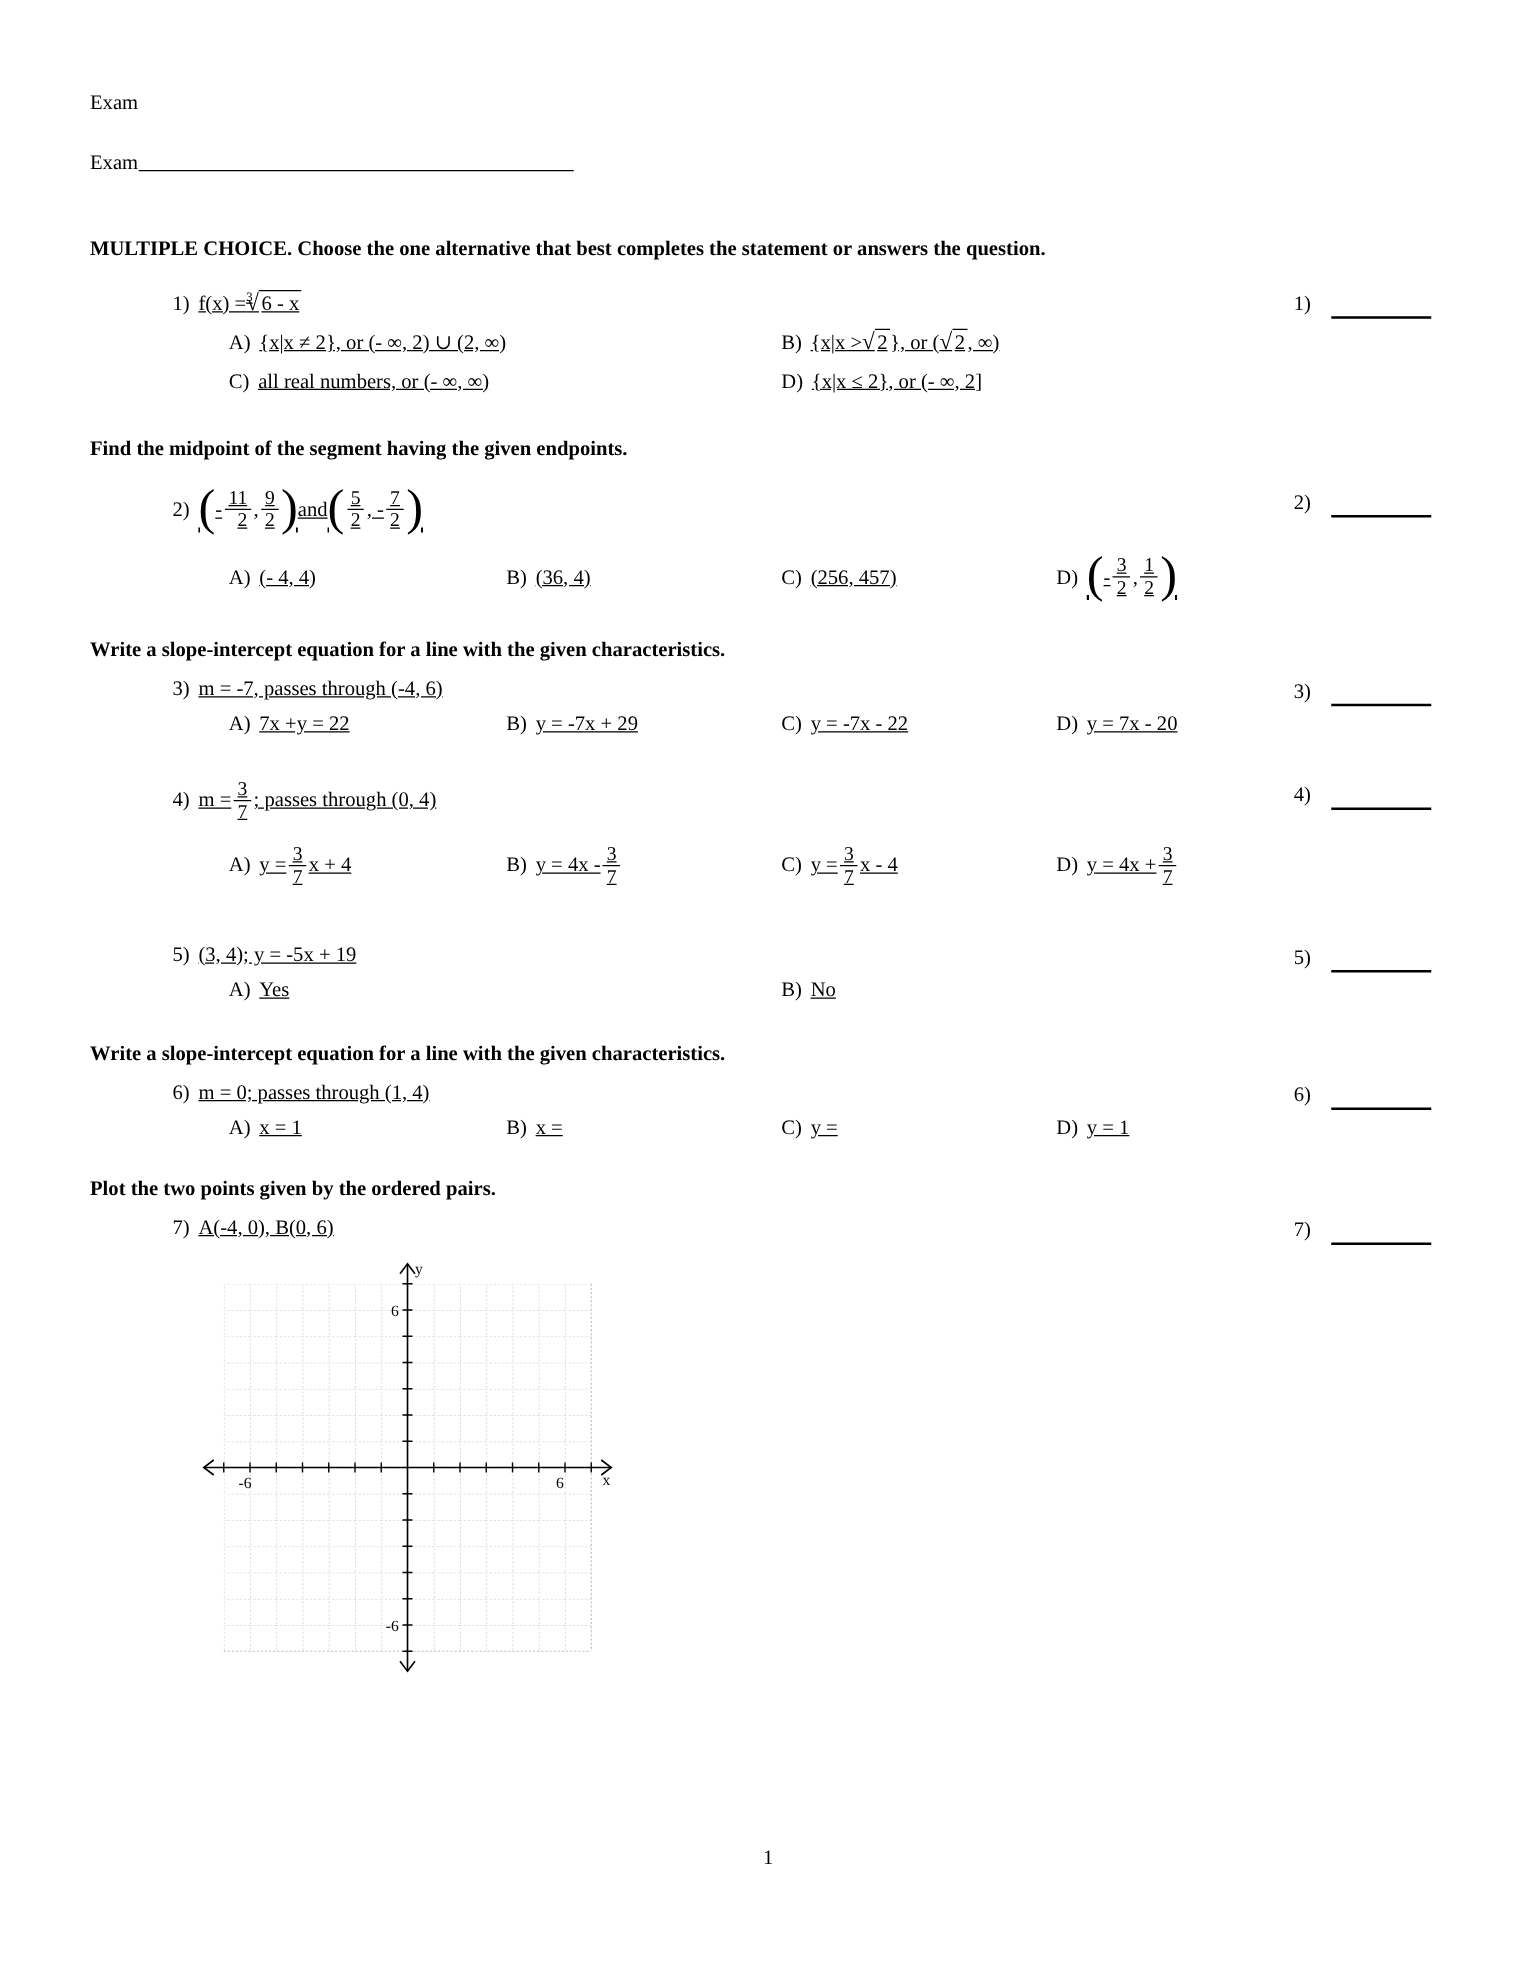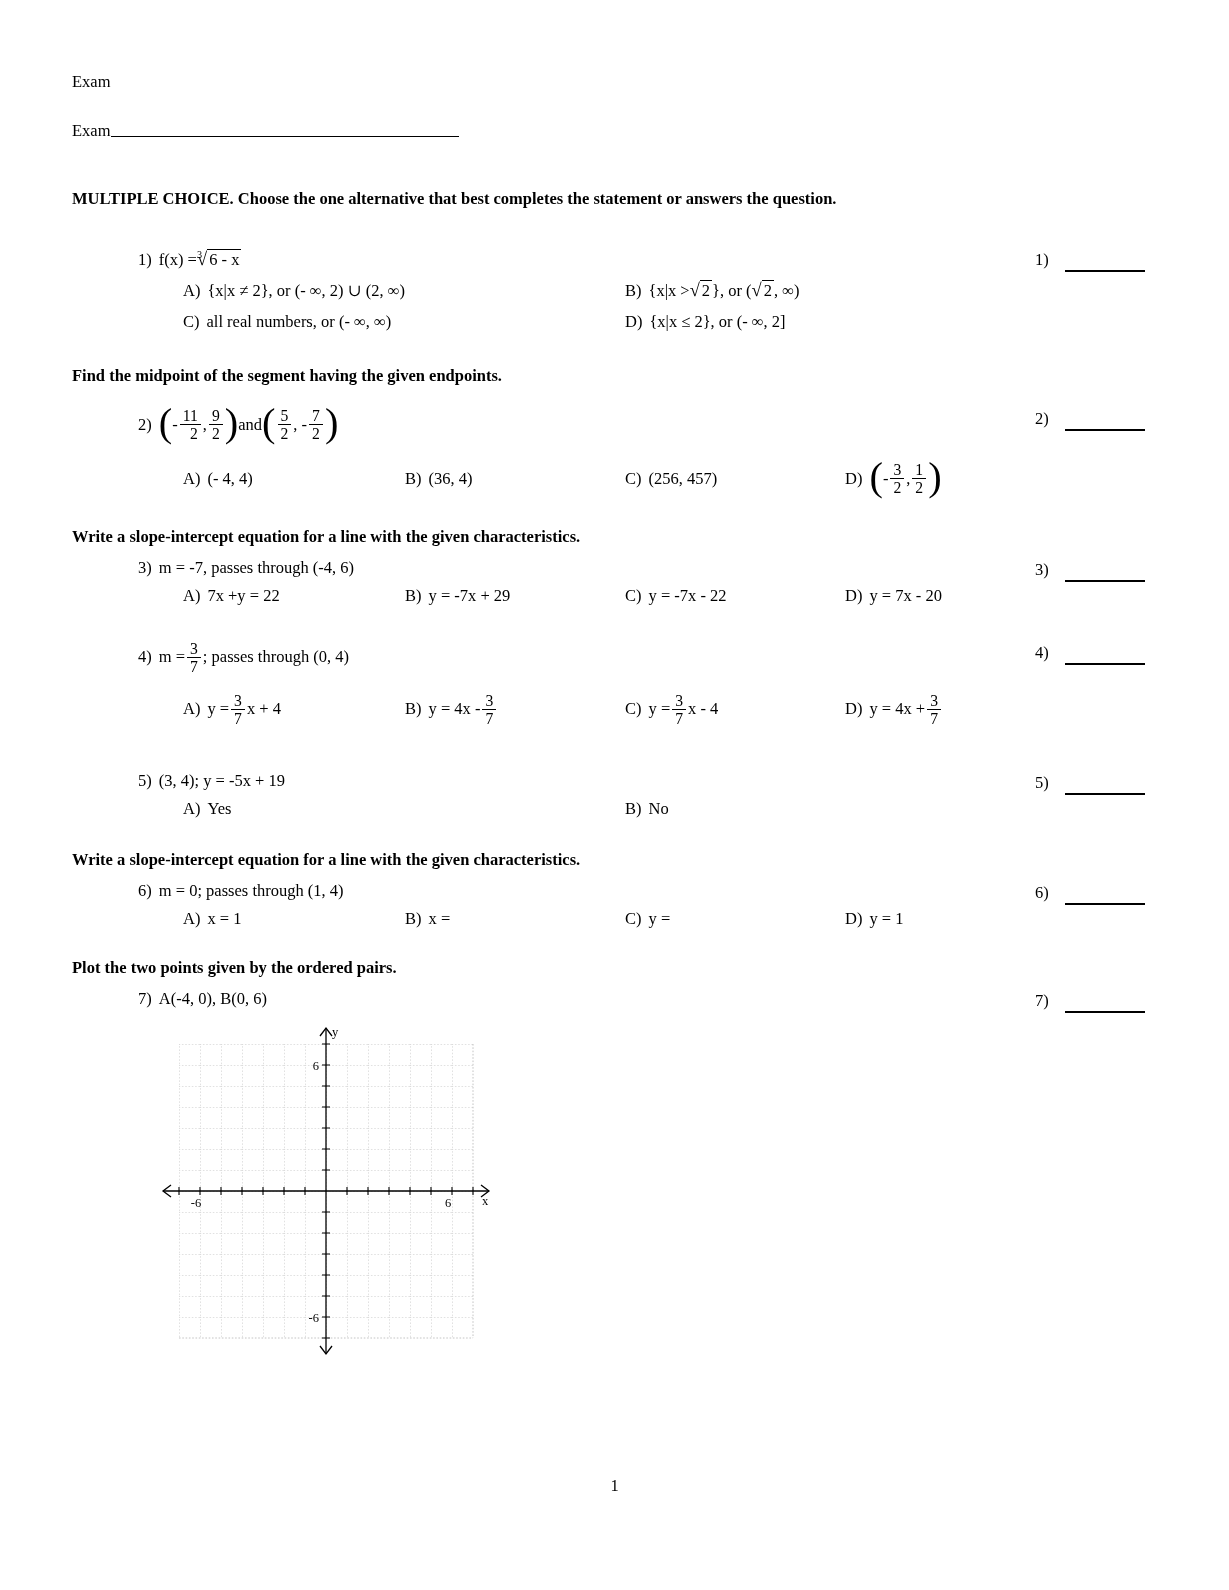--- a/index.html
+++ b/index.html
@@ -14,21 +14,21 @@
     line-height:1.25;
     padding:72px 40px 0 72px;
     overflow:hidden;
   }
   .exam-label { margin-bottom:26px; }
   .name-row { margin-bottom:48px; }
   .name-line {
     display:inline-block; width:348px; height:1em;
     border-bottom:1.4px solid #000; transform:translateY(2px);
   }
-  .instructions { font-weight:bold; margin-bottom:39px; }
+  .instructions { font-weight:bold; margin-bottom:22px; }
   .directive { font-weight:bold; margin-bottom:10px; }
 
   .qblock { position:relative; }
   .qb1 { margin-bottom:34px; }
   .qb2 { margin-bottom:30px; }
   .qb3 { margin-bottom:28px; }
   .qb4 { margin-bottom:40px; }
   .qb5 { margin-bottom:30px; }
   .qb6 { margin-bottom:28px; }
 
@@ -45,21 +45,21 @@
 
   .ans { position:absolute; left:963px; top:2px; display:flex; align-items:baseline; white-space:nowrap; }
   .qb2 .ans { top:12px; }
   .qb4 .ans { top:8px; }
   .ansline {
     display:inline-block; width:80px; height:1px;
     border-bottom:2.2px solid #000; margin-left:16px; transform:translateY(7px);
   }
 
   
-  .math { display:inline-flex; align-items:center; flex-wrap:wrap; }
+  .math { display:inline-flex; align-items:center; flex-wrap:wrap;text-decoration:underline; }
   .mfrac { display:inline-flex; flex-direction:column; text-align:right;
            vertical-align:middle; font-size:0.95em; line-height:1.12; margin:0 2px; }
   .mfrac .num { border-bottom:1.3px solid #000; padding:0 3px; }
   .mfrac .den { padding:0 3px; }
   .mroot { white-space:nowrap; display:inline-flex; align-items:baseline; }
   .mroot .ridx { font-size:0.62em; position:relative; top:-0.72em; margin-right:-5px; }
   .mroot .rsign { font-size:1.12em; }
   .mroot .rbar { border-top:1.3px solid #000; padding:0 2px; }
   .mbig { font-size:2.45em; font-weight:normal; line-height:0; transform:translateY(-2px); }
 

